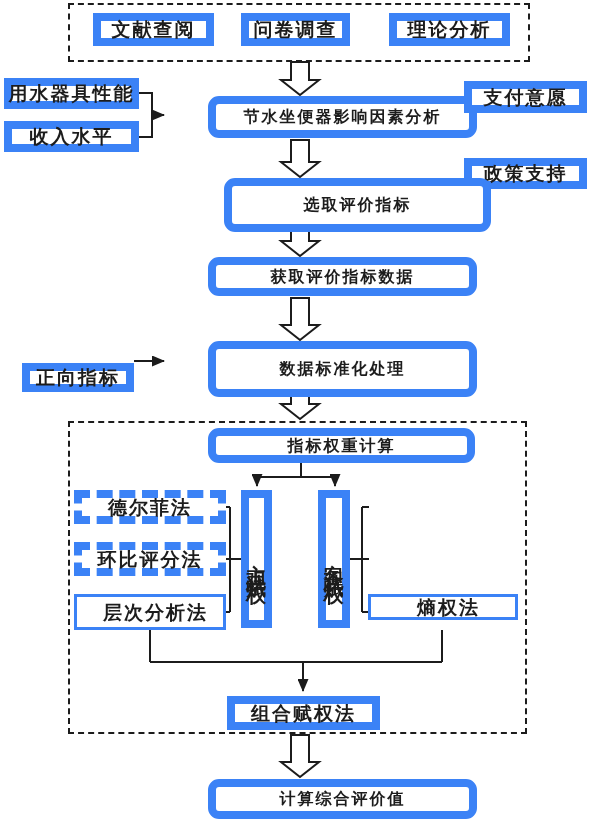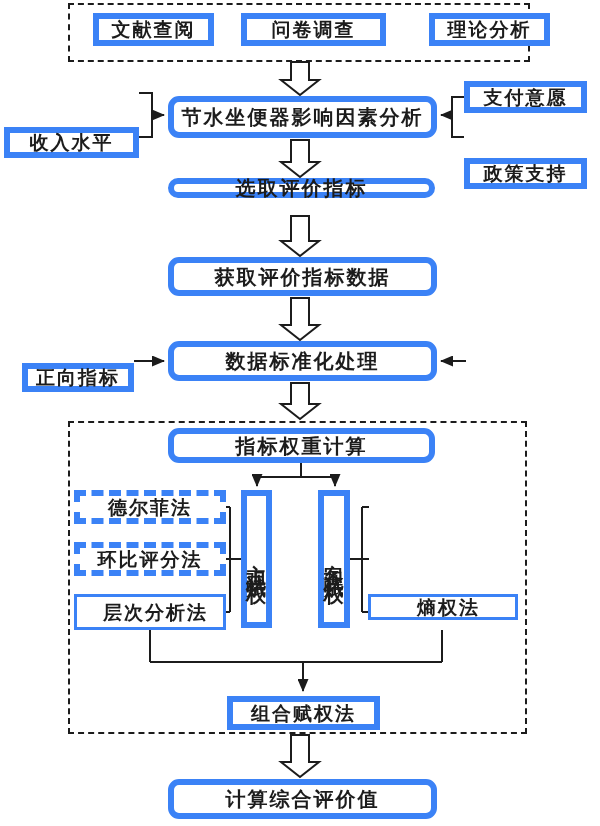--- a/index.html
+++ b/index.html
@@ -7,29 +7,29 @@
     position:relative;width:600px;height:826px;background:#ffffff;overflow:hidden;
     font-family:"Liberation Serif","DejaVu Serif",serif;
   }
   .group-box{
     position:absolute;box-sizing:border-box;
     border:2px dashed #1c1c1c;background:transparent;z-index:1;
   }
   #connectors{position:absolute;left:0;top:0;z-index:2;pointer-events:none;}
   .node{
     position:absolute;box-sizing:border-box;background:#ffffff;
-    border:6px solid #3b82f6;color:#1c1c1c;z-index:3;
+    border:8px solid #3b82f6;color:#1c1c1c;z-index:3;
     display:flex;align-items:center;justify-content:center;
     font-size:19px;font-weight:600;letter-spacing:2px;line-height:1;
     white-space:nowrap;
   }
   .rounded{border-radius:11px;}
   .dashed-node{border-style:dashed;}
   .thick{border-width:3px;padding-left:11px;}
-  .big-label{font-size:20px;}
+  .big-label{font-size:16px;margin-left:40px;}
   .vertical{
     writing-mode:vertical-rl;text-orientation:upright;
     letter-spacing:7px;font-size:20px;padding-top:6px;
   }
 </style>
 </head>
 <body>
 
 <div id="canvas">
 
@@ -72,32 +72,33 @@
       <path d="M291,62 H309 V80 H319 L300,95 L281,80 H291 Z"></path>
       <path d="M291,140 H309 V162 H319 L300,177 L281,162 H291 Z"></path>
       <path d="M291,216 H309 V241 H319 L300,256 L281,241 H291 Z"></path>
       <path d="M291,298 H309 V325 H319 L300,340 L281,325 H291 Z"></path>
       <path d="M291,383 H309 V404 H319 L300,419 L281,404 H291 Z"></path>
       <path d="M291,735 H309 V762 H319 L300,777 L281,762 H291 Z"></path>
     </g>
   </svg>
 
   <div class="node" style="left:93px;top:13px;width:121px;height:33px;">文献查阅</div>
-  <div class="node" style="left:241px;top:13px;width:145px;height:33px;text-align:right;">问卷调查</div>
-  <div class="node" style="left:389px;top:13px;width:121px;height:33px;margin-left:40px;">理论分析</div>
+  <div class="node" style="left:241px;top:13px;width:109px;height:33px;text-align:right;">问卷调查</div>
+  <div class="node" style="left:389px;top:13px;width:121px;height:33px;">理论分析</div>
 
-  <div class="node" style="left:4px;top:121px;width:135px;height:31px;margin-top:6px;">收入水平</div>
+  <div class="node" style="left:4px;top:78px;width:135px;height:31px;">用水器具性能</div>
+  <div class="node" style="left:4px;top:121px;width:135px;height:31px;">收入水平</div>
   <div class="node rounded big-label" style="left:168px;top:96px;width:269px;height:42px;">节水坐便器影响因素分析</div>
   <div class="node" style="left:464px;top:81px;width:123px;height:32px;text-align:right;">支付意愿</div>
   <div class="node" style="left:464px;top:122px;width:123px;height:31px;margin-top:36px;">政策支持</div>
 
-  <div class="node rounded big-label" style="left:168px;top:178px;width:267px;height:20px;">选取评价指标</div>
+  <div class="node rounded big-label" style="left:184px;top:178px;width:267px;height:54px;">选取评价指标</div>
   <div class="node rounded big-label" style="left:168px;top:257px;width:269px;height:39px;">获取评价指标数据</div>
   <div class="node" style="left:22px;top:346px;width:112px;height:29px;margin-top:17px;">正向指标</div>
-  <div class="node rounded big-label" style="left:168px;top:341px;width:269px;height:40px;">数据标准化处理</div>
+  <div class="node rounded big-label" style="left:168px;top:341px;width:269px;height:56px;">数据标准化处理</div>
 
   <div class="node rounded big-label" style="left:168px;top:428px;width:267px;height:35px;">指标权重计算</div>
 
   <div class="node dashed-node" style="left:74px;top:490px;width:152px;height:34px;">德尔菲法</div>
   <div class="node dashed-node" style="left:74px;top:542px;width:152px;height:34px;">环比评分法</div>
   <div class="node thick" style="left:74px;top:594px;width:152px;height:36px;">层次分析法</div>
 
   <div class="node vertical" style="left:241px;top:490px;width:31px;height:138px;">主观赋权</div>
   <div class="node vertical" style="left:318px;top:490px;width:32px;height:138px;">客观赋权</div>
 

